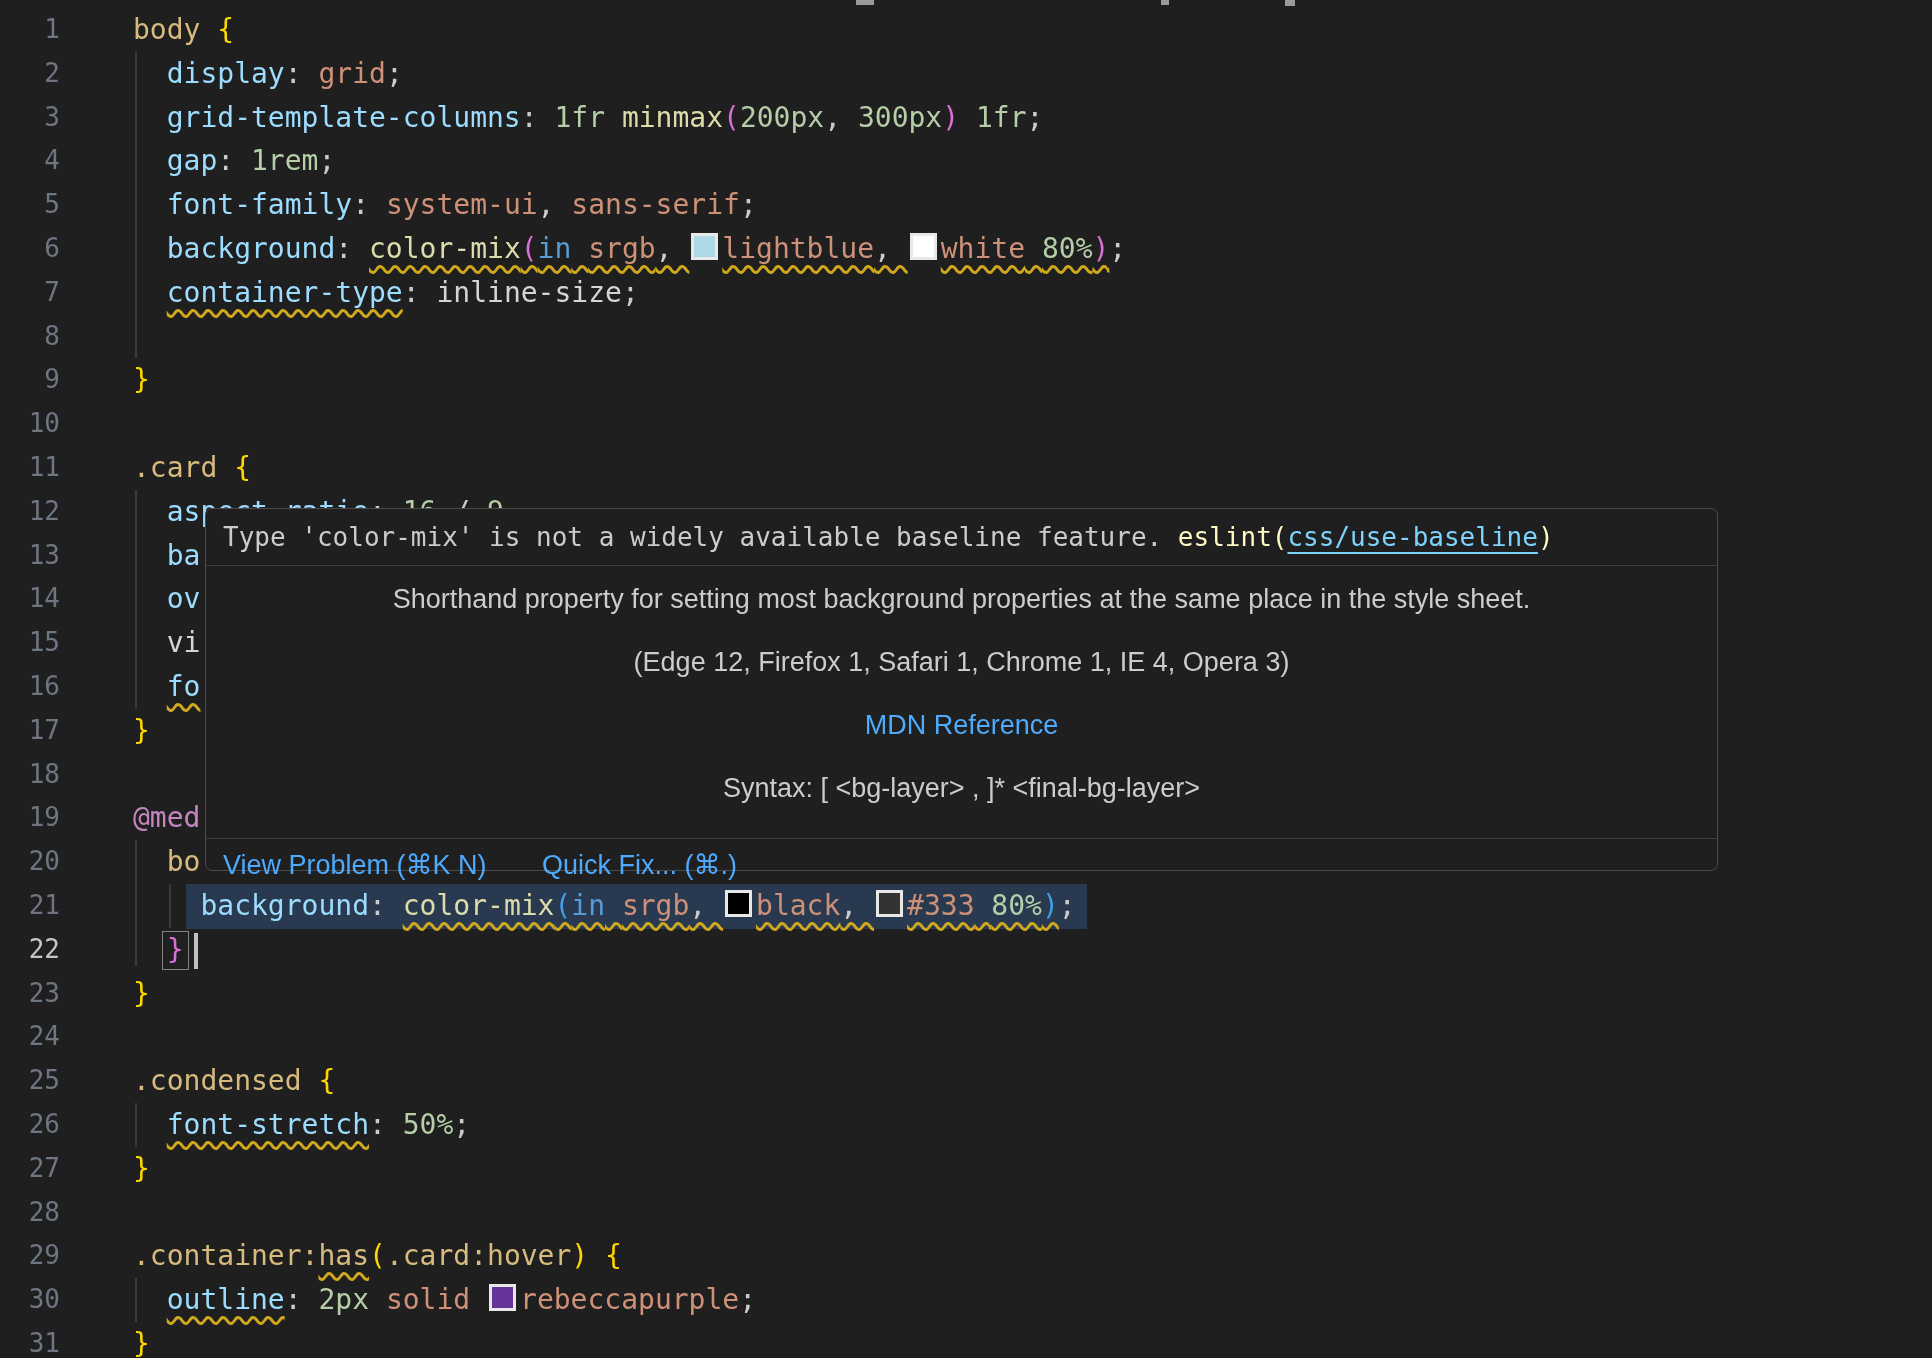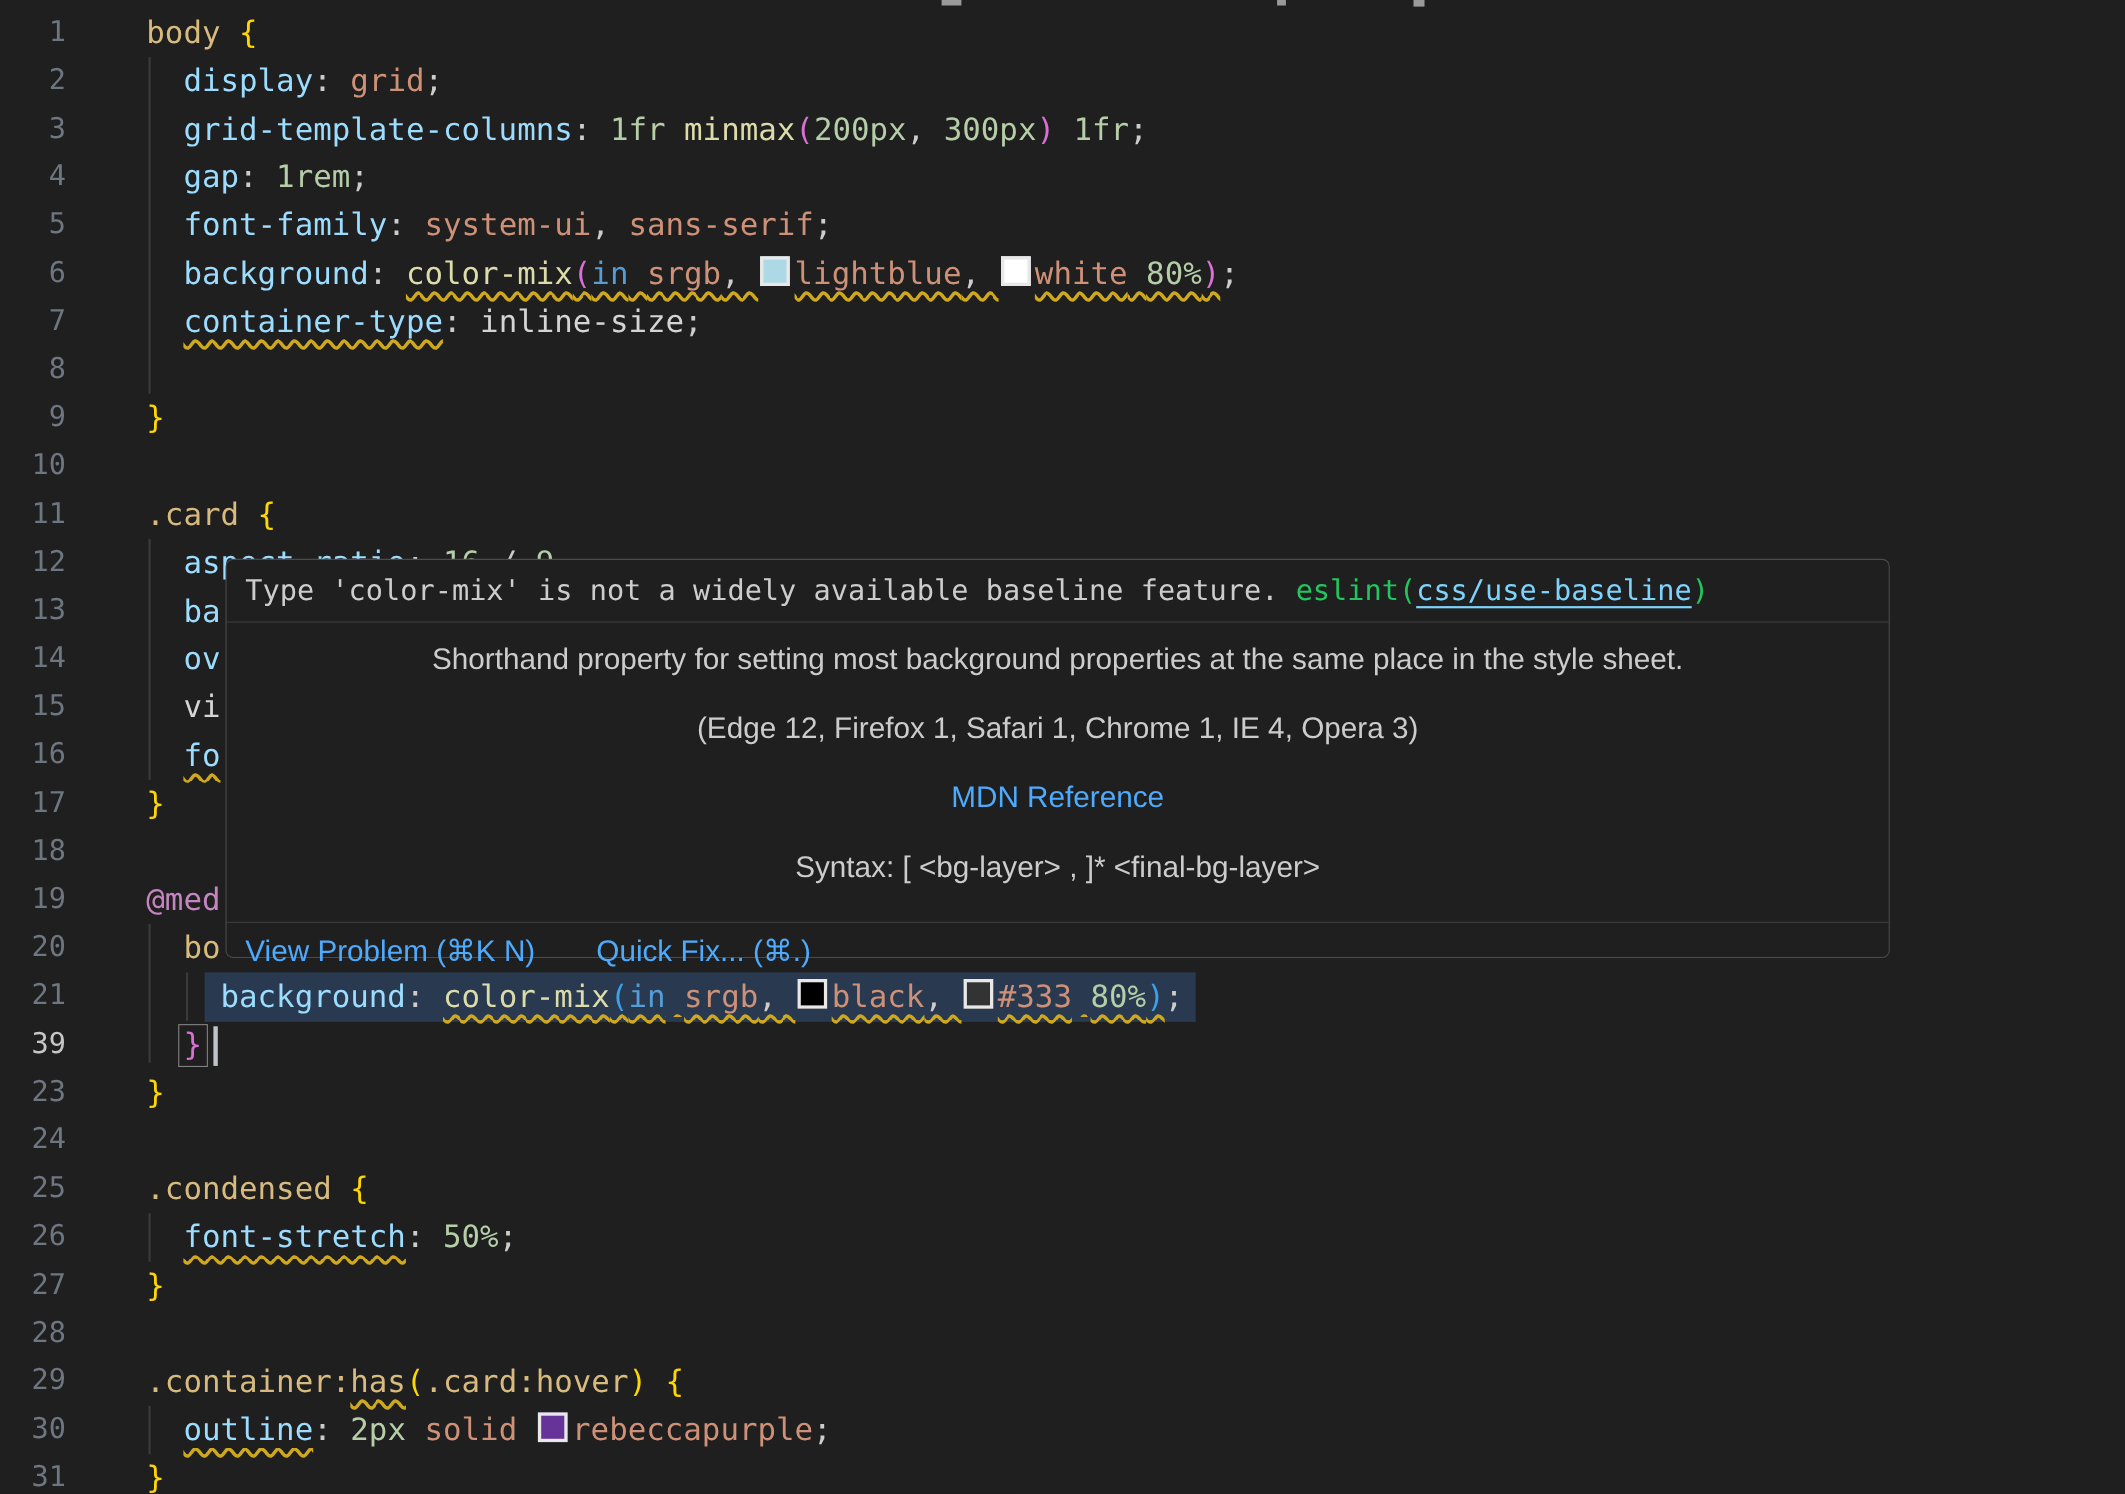--- a/index.html
+++ b/index.html
@@ -69,21 +69,21 @@
     border:1.5px solid #4b4b4b;
     border-radius:7px;
     z-index:10;
   }
   .hover-diagnostic{
     padding:13px 16px 13px 17px;
     font-family:"DejaVu Sans Mono",monospace;
     font-size:26px;line-height:30px;color:#cccccc;
     white-space:pre;
   }
-  .hover-diagnostic .dim{color:#22c55e;}
+  .hover-diagnostic .dim{color:#fef9c3;}
   .hover-diagnostic a{
     color:#7dd3fc;text-decoration:underline;
     text-decoration-thickness:2px;text-underline-offset:6px;cursor:pointer;
   }
   .hr{height:1px;background:#3d3d3d;}
   .hover-body{
     padding:20px 17px 0 17px;
     font-family:"Liberation Sans","DejaVu Sans",sans-serif;
     font-size:27px;line-height:27px;color:#cccccc;text-align:center;
   }
@@ -191,21 +191,21 @@
     </div>
     <div class="line">
       <span class="gutter">20</span>
       <span class="code"><span class="tk-plain">  </span><span class="tk-sel">bo</span></span>
     </div>
     <div class="line">
       <span class="gutter">21</span>
       <span class="code"><span class="tk-plain">    </span><span class="tk-prop">background</span><span class="tk-plain">: </span><span class="tk-fn wavy">color-mix</span><span class="tk-b3 wavy">(</span><span class="tk-kw wavy">in</span><span class="tk-plain wavy"> </span><span class="tk-val wavy">srgb</span><span class="tk-plain wavy">, </span><span class="swatch" style="background: rgb(0, 0, 0);"></span><span class="tk-val wavy">black</span><span class="tk-plain wavy">, </span><span class="swatch" style="background: rgb(51, 51, 51);"></span><span class="tk-val wavy">#333</span><span class="tk-plain wavy"> </span><span class="tk-num wavy">80%</span><span class="tk-b3 wavy">)</span><span class="tk-plain">;</span></span>
     </div>
     <div class="line">
-      <span class="gutter active">39</span>
+      <span class="gutter active">22</span>
       <span class="code"><span class="tk-plain">  </span><span class="tk-b2 bracket-match">}</span><span class="cursor"></span></span>
     </div>
     <div class="line">
       <span class="gutter">23</span>
       <span class="code"><span class="tk-b1">}</span></span>
     </div>
     <div class="line">
       <span class="gutter">24</span>
       <span class="code"></span>
     </div>

